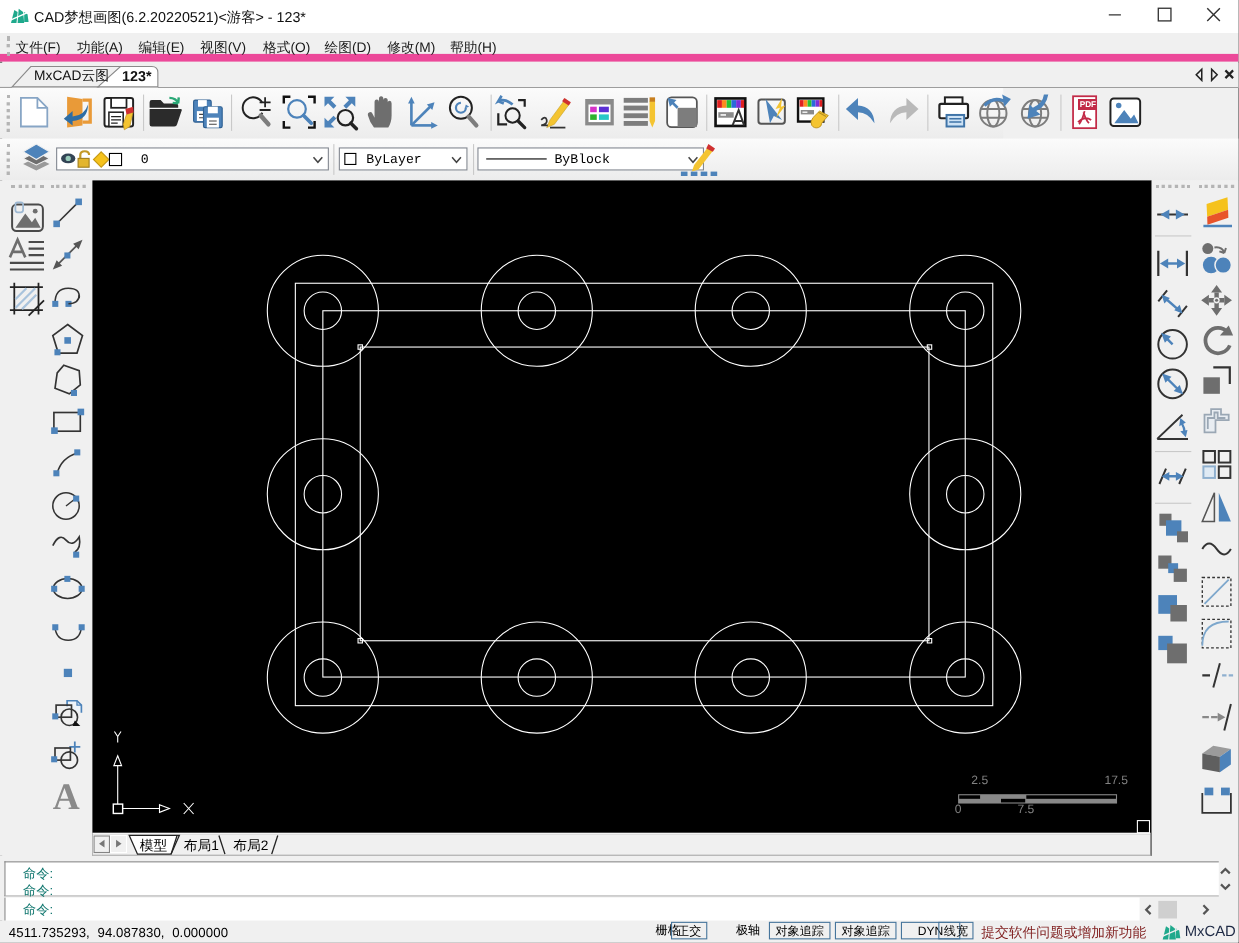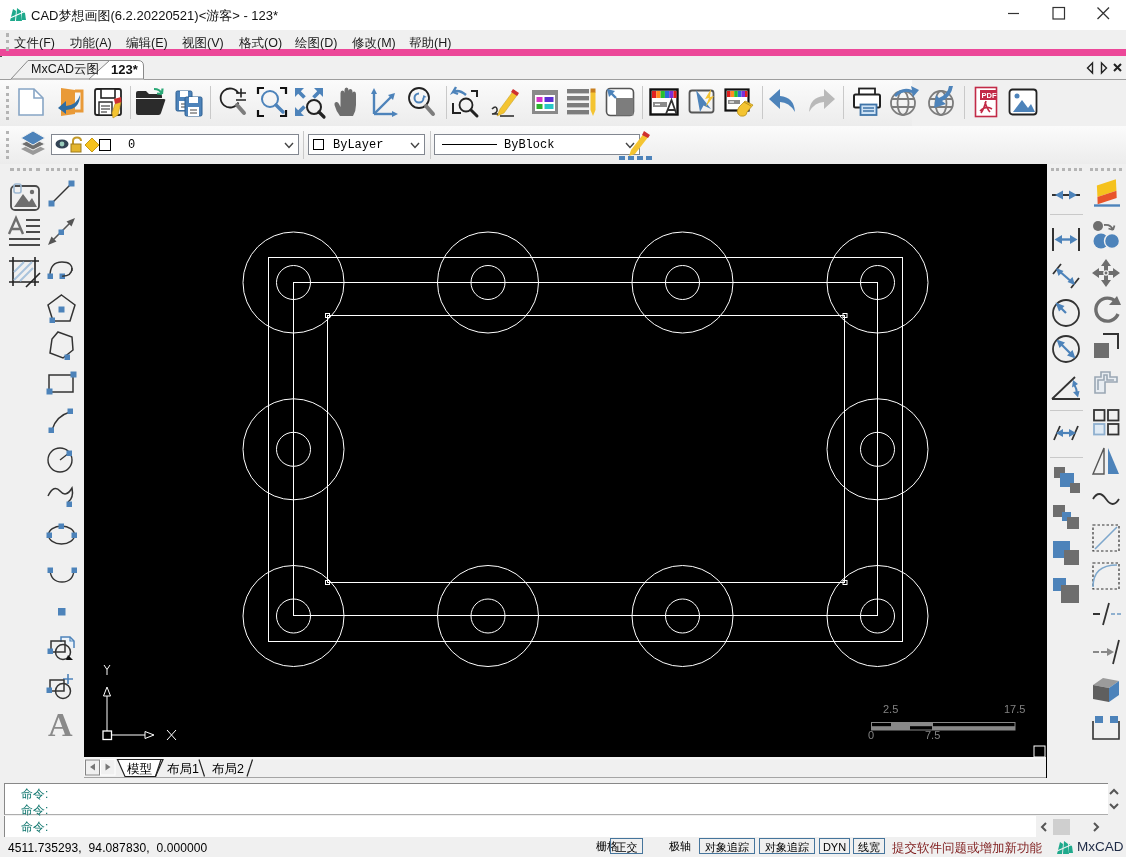--- a/index.html
+++ b/index.html
@@ -681,21 +681,21 @@
  </svg>
 </div>
 
 <div id="statusbar" class="abs">
  <div class="abs" style="left:8px;top:3.5px;font-size:12px;letter-spacing:0.1px">4511.735293,&nbsp; 94.087830,&nbsp; 0.000000</div>
  <div class="sbtn" style="left:592px;width:30px">栅格</div>
  <div class="sbtn sbox" style="left:610px;width:33px">正交</div>
  <div class="sbtn" style="left:665px;width:30px">极轴</div>
  <div class="sbtn sbox" style="left:699px;width:56px">对象追踪</div>
  <div class="sbtn sbox" style="left:759px;width:56px">对象追踪</div>
- <div class="sbtn sbox" style="left:819px;width:31px">DYN</div>
+ <div class="sbtn sbox" style="left:819px;width:54px">DYN</div>
  <div class="sbtn sbox" style="left:853px;width:32px">线宽</div>
  <div class="abs" style="left:892px;top:3px;color:#7f1d1d">提交软件问题或增加新功能</div>
  <svg class="abs" style="left:1056px;top:2px" width="18" height="17" viewBox="0 0 18 17">
    <polygon points="1,15 4,3 7,5 6,15" fill="#1fa98c"></polygon>
    <polygon points="7,15 8,2 12,5 13,15" fill="#1fa98c"></polygon>
    <polygon points="13,14 13,5 16,7 17,14" fill="#1fa98c"></polygon>
    <line x1="1" y1="12" x2="17" y2="5" stroke="#f0f0f0" stroke-width="1.2"></line>
  </svg>
  <div class="abs" style="left:1077px;top:2px;font-size:13.5px;color:#1e2a45">MxCAD</div>
 </div>

